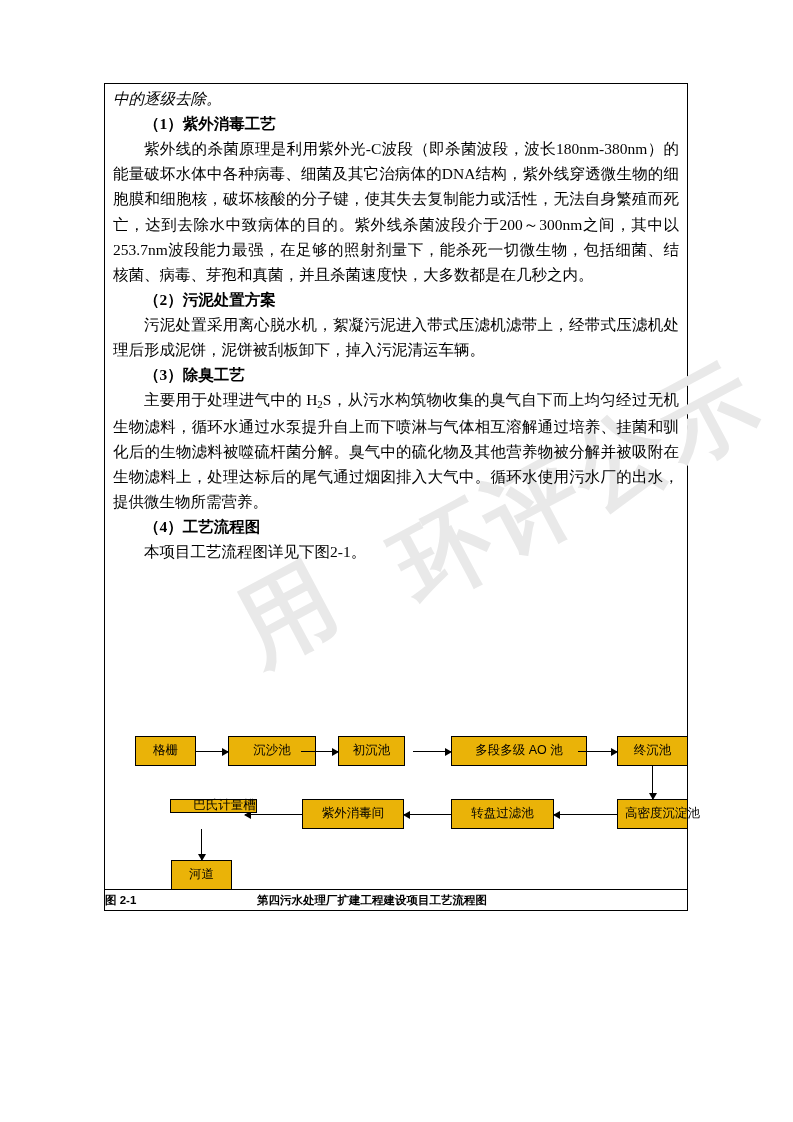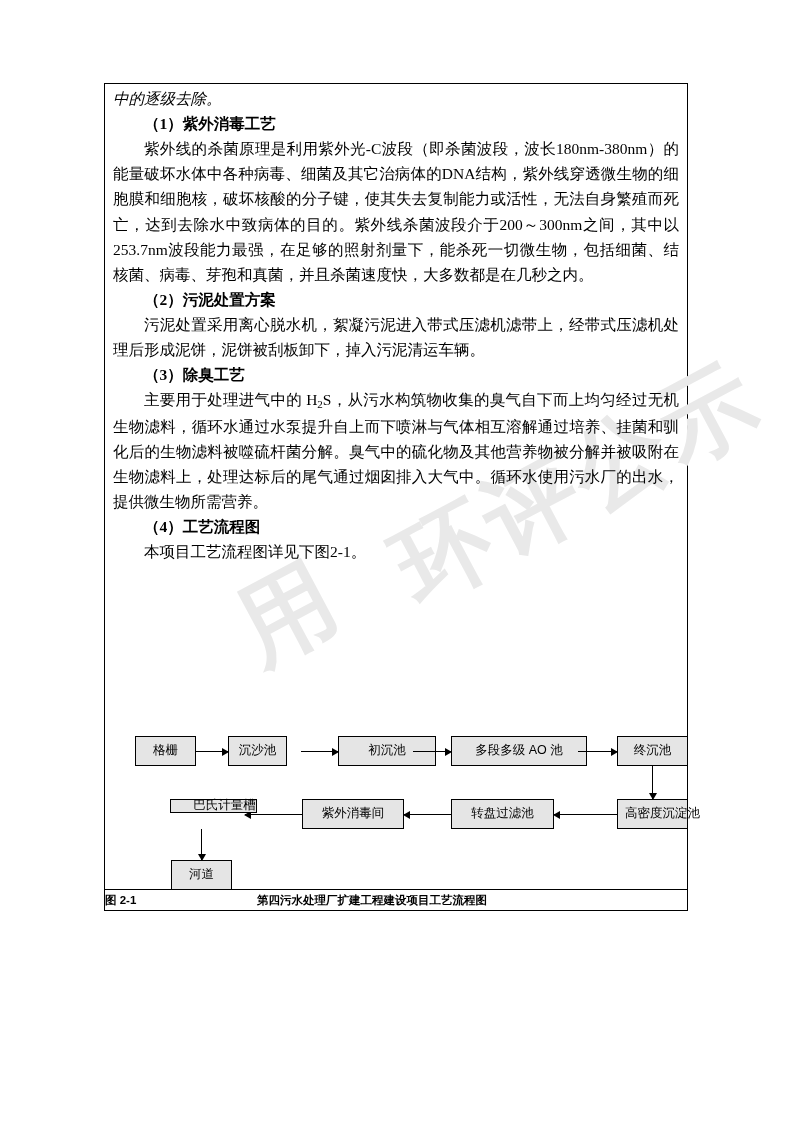--- a/index.html
+++ b/index.html
@@ -92,21 +92,21 @@
   .flow {
     position: absolute;
     left: 104px;
     top: 718px;
     width: 584px;
     height: 195px;
   }
   .node {
     position: absolute;
     border: 1px solid #000;
-    background: #e5e5e5;
+    background: #eab308;
     font-family: "Liberation Sans", sans-serif;
     font-size: 12.5px;
     line-height: 1.1;
     text-align: center;
     display: flex;
     align-items: center;
     justify-content: center;
     box-sizing: border-box;
     white-space: nowrap;
   }
@@ -200,24 +200,24 @@
 
     <p class="indent">本项目工艺流程图详见下图2-1。</p>
 
   </div>
 
   <div class="flow">
 
     <div class="node" style="left:31px; top:18px; width:61px; height:30px;">格栅</div>
     <div class="arrow-h" style="left:92px; top:33px; width:32px;"></div>
 
-    <div class="node" style="left:124px; top:18px; width:59px; height:30px;">沉沙池</div>
+    <div class="node" style="left:124px; top:18px; width:88px; height:30px;">沉沙池</div>
     <div class="arrow-h" style="left:197px; top:33px; width:37px;"></div>
 
-    <div class="node" style="left:234px; top:18px; width:98px; height:30px;">初沉池</div>
+    <div class="node" style="left:234px; top:18px; width:67px; height:30px;">初沉池</div>
     <div class="arrow-h" style="left:309px; top:33px; width:38px;"></div>
 
     <div class="node" style="left:347px; top:18px; width:136px; height:30px;">多段多级 AO 池</div>
     <div class="arrow-h" style="left:474px; top:33px; width:39px;"></div>
 
     <div class="node" style="left:513px; top:18px; width:71px; height:30px;">终沉池</div>
 
     <div class="arrow-v" style="left:548px; top:48px; height:33px;"></div>
 
     <div class="node" style="left:513px; top:81px; width:71px; height:30px;padding-left:20px;">高密度沉淀池</div>

